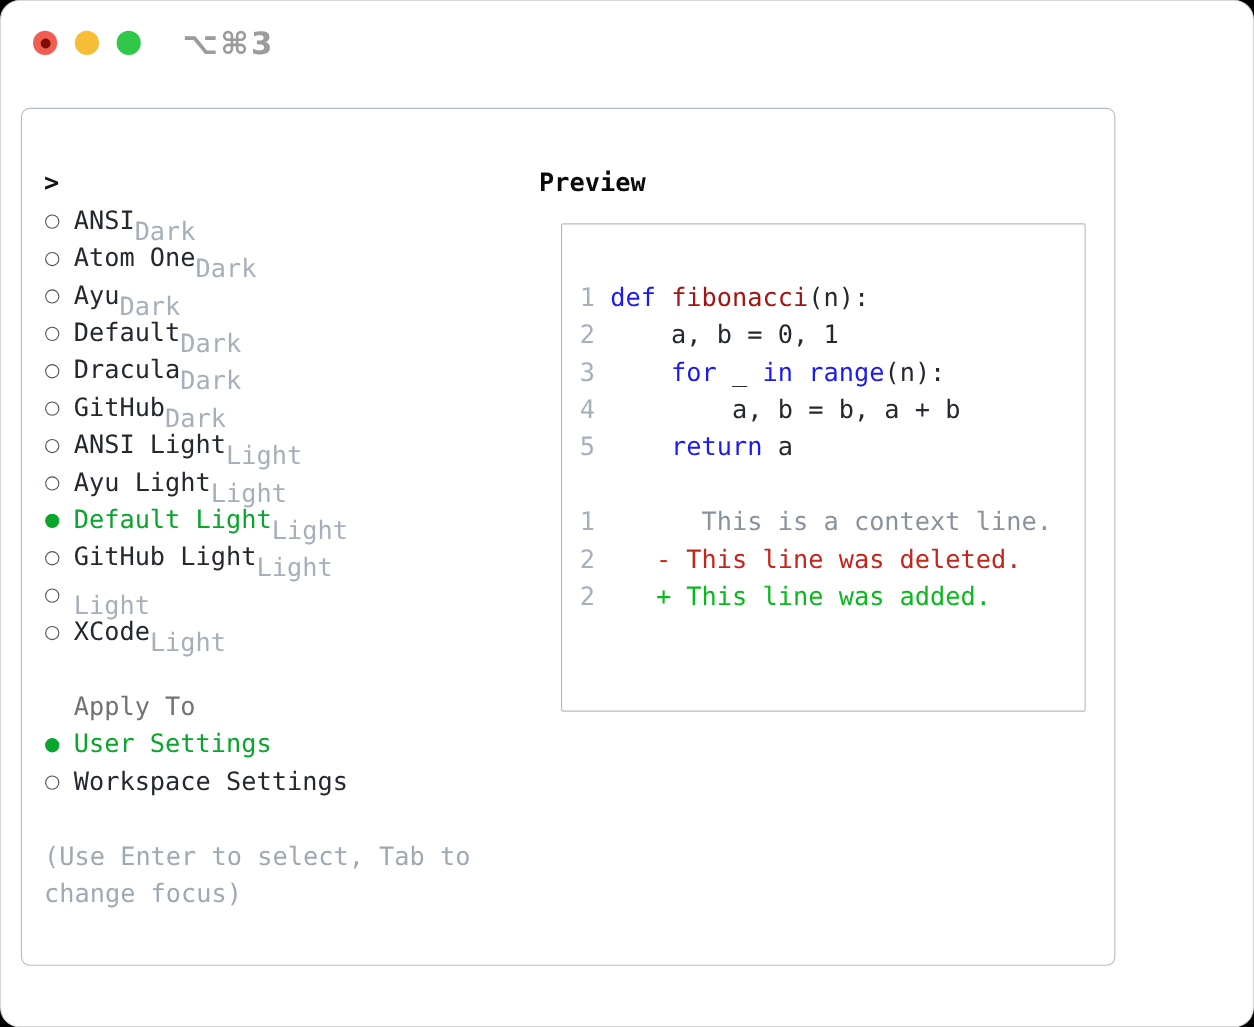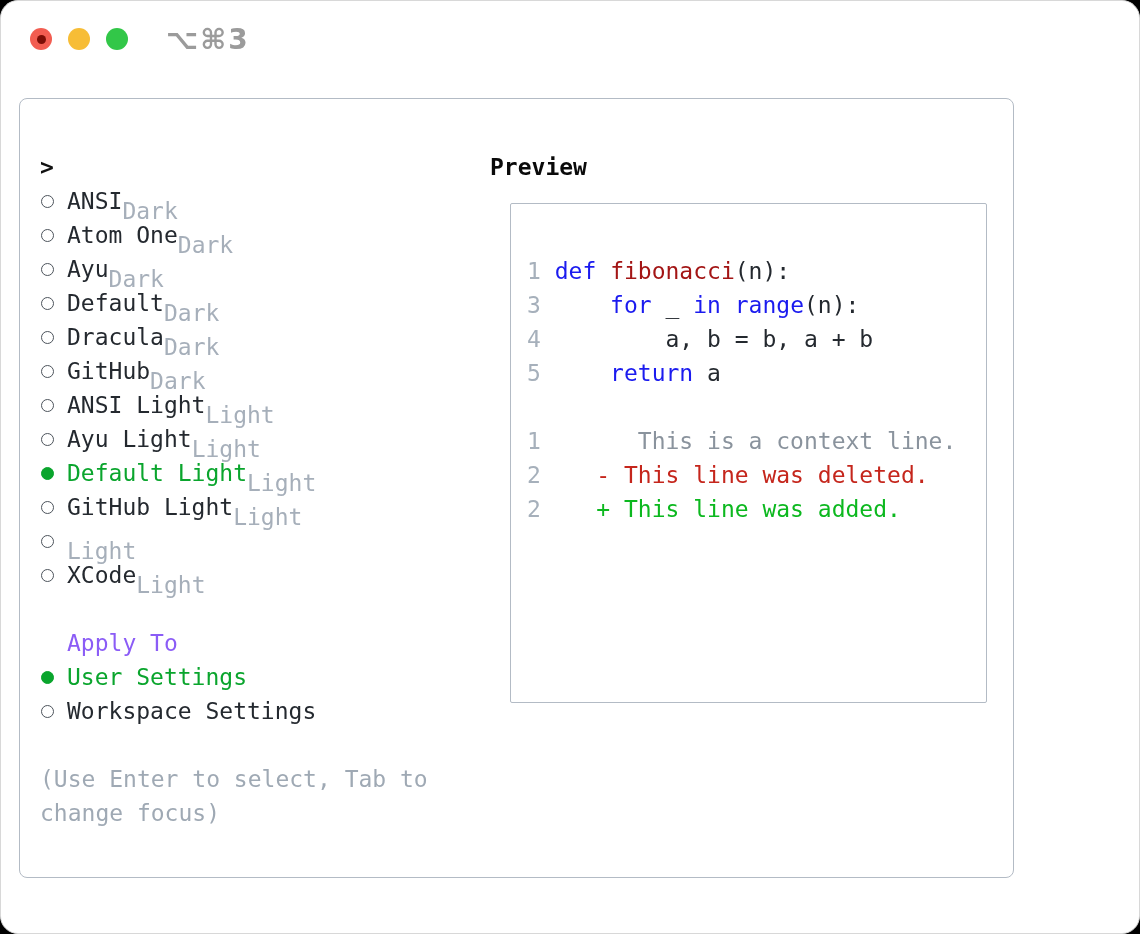--- a/index.html
+++ b/index.html
@@ -33,28 +33,28 @@
   .left-col{position:absolute;left:20px;top:51px;width:440px;font-size:23px;line-height:34px;}
   .row{display:flex;align-items:center;height:34px;white-space:pre;}
   .marker{width:27px;flex:0 0 27px;display:flex;align-items:center;}
   .marker.prompt{font-weight:bold;color:#111;font-size:23px;}
   .circle{width:13px;height:13px;border-radius:50%;border:1.5px solid #4d545c;margin-left:1px;}
   .circle.filled{background:var(--sel-green);border-color:var(--sel-green);}
   .hdr{font-weight:bold;color:#0a0a0a;}
   .t-name{color:var(--text-dark);}
   .t-name.selected{color:var(--sel-green);}
   .t-tag{color:var(--tag-gray);margin-top:20px;}
-  .apply-label{color:#8b5cf6;}
+  .apply-label{color:#737373;}
   .spacer{height:34px;}
   .help{color:var(--help-gray);white-space:pre;}
 
   
   .preview-hdr{position:absolute;left:470px;top:51px;height:34px;line-height:34px;font-size:23px;font-weight:bold;color:#0a0a0a;}
   .preview-box{
-    position:absolute;left:490px;top:104px;width:477px;height:500px;
+    position:absolute;left:490px;top:104px;width:477px;height:444px;
     border:1.5px solid var(--panel-border);border-radius:2px;background:#fff;
     padding:50px 0 0 16px;overflow:hidden;
   }
   .pline{height:34px;line-height:34px;font-size:23px;white-space:pre;}
   .tok-ln{color:var(--ln-gray);}
   .tok-pl{color:var(--text-dark);}
   .tok-kw{color:var(--kw-blue);}
   .tok-fn{color:var(--fn-red);}
   .tok-ctx{color:var(--ctx-gray);}
   .tok-del{color:var(--del-red);}
@@ -111,20 +111,21 @@
       <div class="spacer"></div>
 
       <div class="help">(Use Enter to select, Tab to</div>
       <div class="help">change focus)</div>
     </div>
 
     <div class="preview-hdr">Preview</div>
 
     <div class="preview-box" id="preview-box">
         <div class="pline"><span class="tok-ln">1</span> <span class="tok-kw">def</span><span class="tok-pl"> </span><span class="tok-fn">fibonacci</span><span class="tok-pl">(n):</span></div>
+        <div class="pline"><span class="tok-ln">2</span> <span class="tok-pl">    a, b = 0, 1</span></div>
         <div class="pline"><span class="tok-ln">3</span> <span class="tok-pl">    </span><span class="tok-kw">for</span><span class="tok-pl"> _ </span><span class="tok-kw">in</span><span class="tok-pl"> </span><span class="tok-kw">range</span><span class="tok-pl">(n):</span></div>
         <div class="pline"><span class="tok-ln">4</span> <span class="tok-pl">        a, b = b, a + b</span></div>
         <div class="pline"><span class="tok-ln">5</span> <span class="tok-pl">    </span><span class="tok-kw">return</span><span class="tok-pl"> a</span></div>
         <div class="pline"><span class="tok-ln"></span> </div>
         <div class="pline"><span class="tok-ln">1</span> <span class="tok-ctx">      This is a context line.</span></div>
         <div class="pline"><span class="tok-ln">2</span> <span class="tok-del">   - This line was deleted.</span></div>
         <div class="pline"><span class="tok-ln">2</span> <span class="tok-add">   + This line was added.</span></div>
       </div>
 
   </div>

